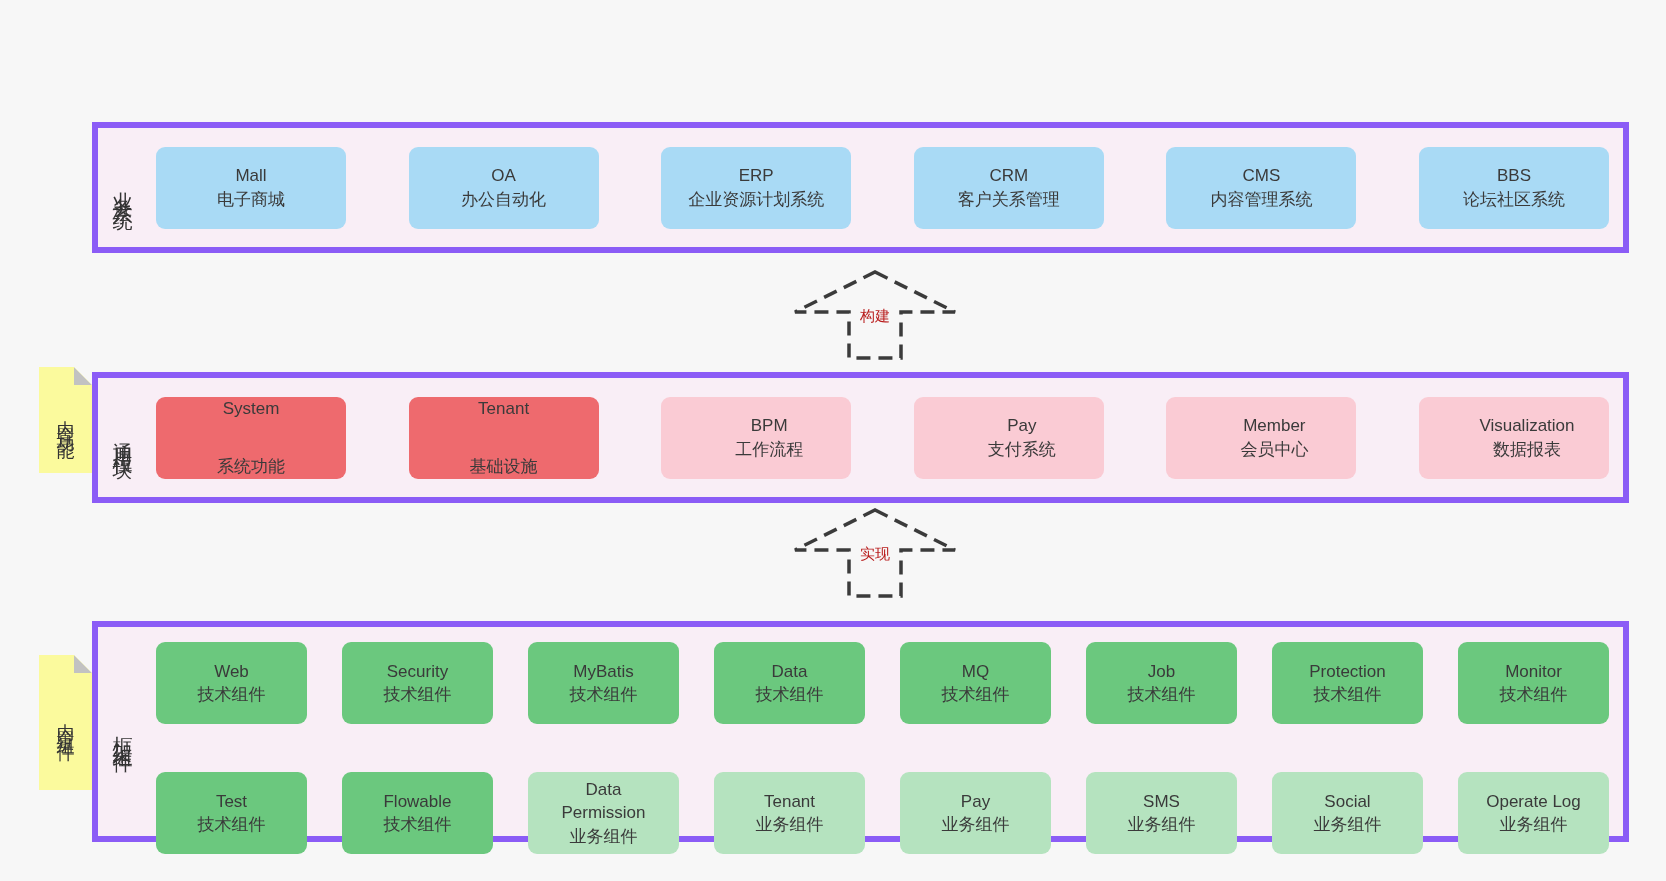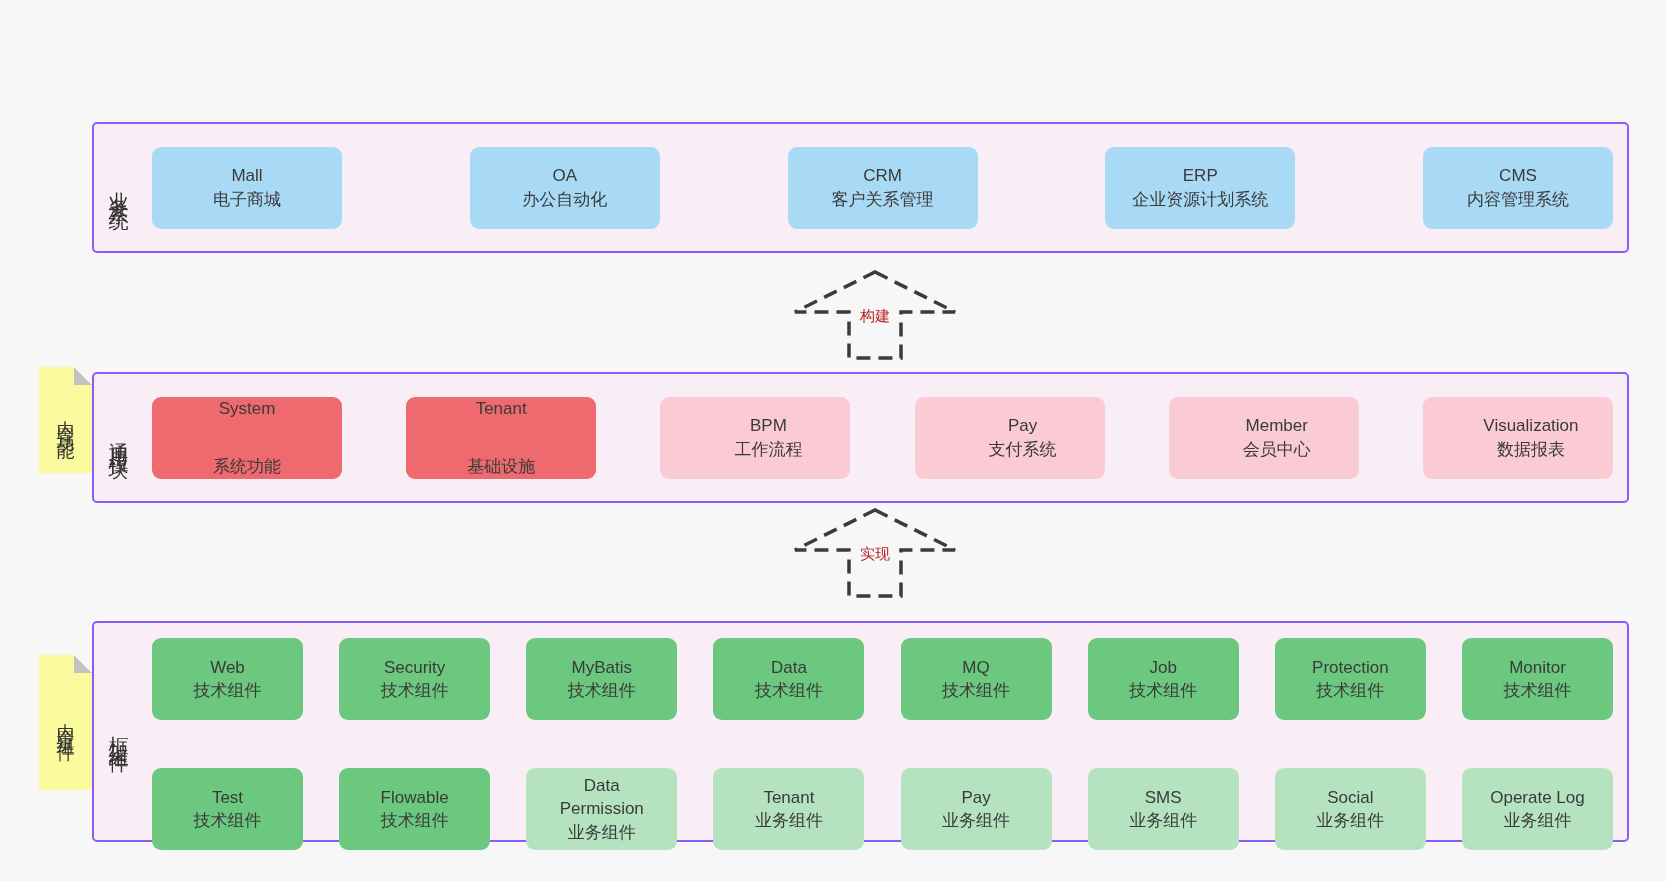--- a/index.html
+++ b/index.html
@@ -5,21 +5,21 @@
   html,body{margin:0;padding:0;}
   body{
     width:1666px;height:881px;position:relative;overflow:hidden;
     background:#f7f7f7;
     font-family:"Liberation Sans","DejaVu Sans",sans-serif;
     color:#3a3a3a;
   }
   
   .layer{
     position:absolute;left:92px;width:1537px;box-sizing:border-box;
-    background:#f9eef6;border:2px solid #8b5cf6;border-radius:5px;
+    background:#f9eef6;border:6px solid #8b5cf6;border-radius:0;
   }
   #layer-business{top:122px;height:131px;}
   #layer-modules{top:372px;height:131px;}
   #layer-framework{top:621px;height:221px;}
   .layer-label{
     position:absolute;left:12px;top:50%;transform:translateY(-50%);
     writing-mode:vertical-rl;text-orientation:upright;
     font-size:20px;letter-spacing:6px;color:#333;white-space:nowrap;
   }
   
@@ -78,30 +78,34 @@
   <div class="boxes">
     <div class="box blue">
       <span class="box-name">Mall</span>
       <span class="box-desc">电子商城</span>
     </div>
     <div class="box blue">
       <span class="box-name">OA</span>
       <span class="box-desc">办公自动化</span>
     </div>
     <div class="box blue">
+      <span class="box-name">ERP</span>
+      <span class="box-desc">企业资源计划系统</span>
+    </div>
+    <div class="box blue">
       <span class="box-name">CRM</span>
       <span class="box-desc">客户关系管理</span>
     </div>
     <div class="box blue">
-      <span class="box-name">ERP</span>
-      <span class="box-desc">企业资源计划系统</span>
-    </div>
-    <div class="box blue">
       <span class="box-name">CMS</span>
       <span class="box-desc">内容管理系统</span>
+    </div>
+    <div class="box blue">
+      <span class="box-name">BBS</span>
+      <span class="box-desc">论坛社区系统</span>
     </div>
   </div>
 </div>
 
 <div class="arrow" id="arrow-build">
   <svg width="170" height="96" viewBox="0 0 170 96">
     <path d="M85 4 L165 44 L111 44 L111 90 L59 90 L59 44 L5 44 Z" fill="none" stroke="#3b3b3b" stroke-width="3.5" stroke-dasharray="14 8"></path>
   </svg>
   <span class="arrow-label">构建</span>
 </div>

